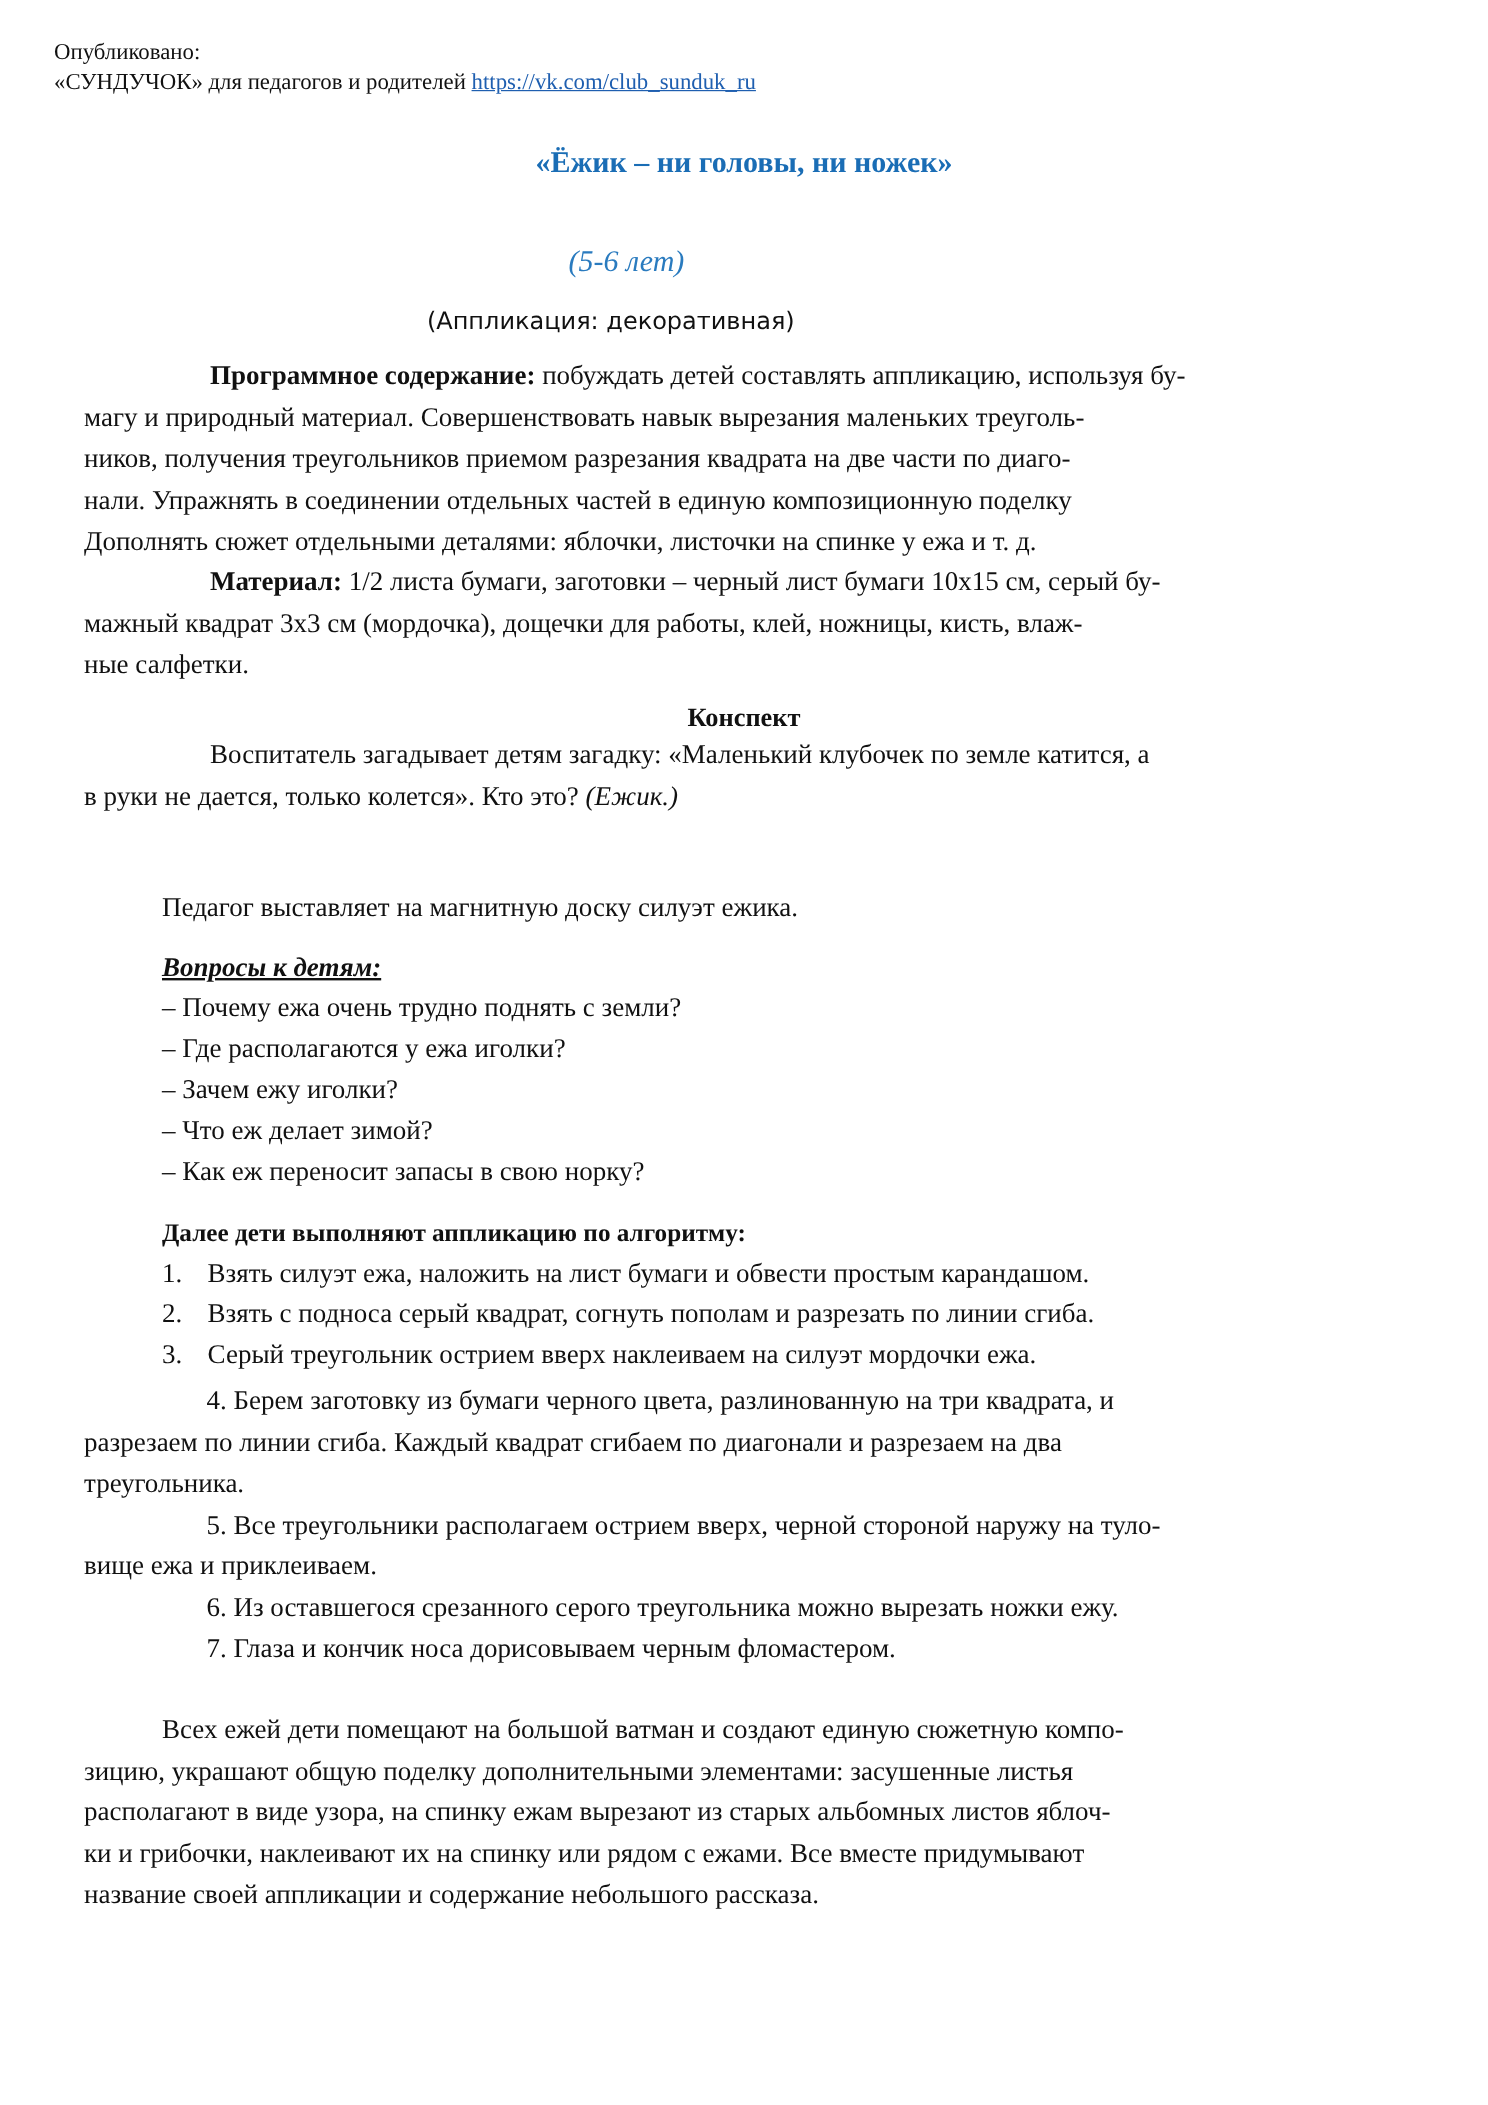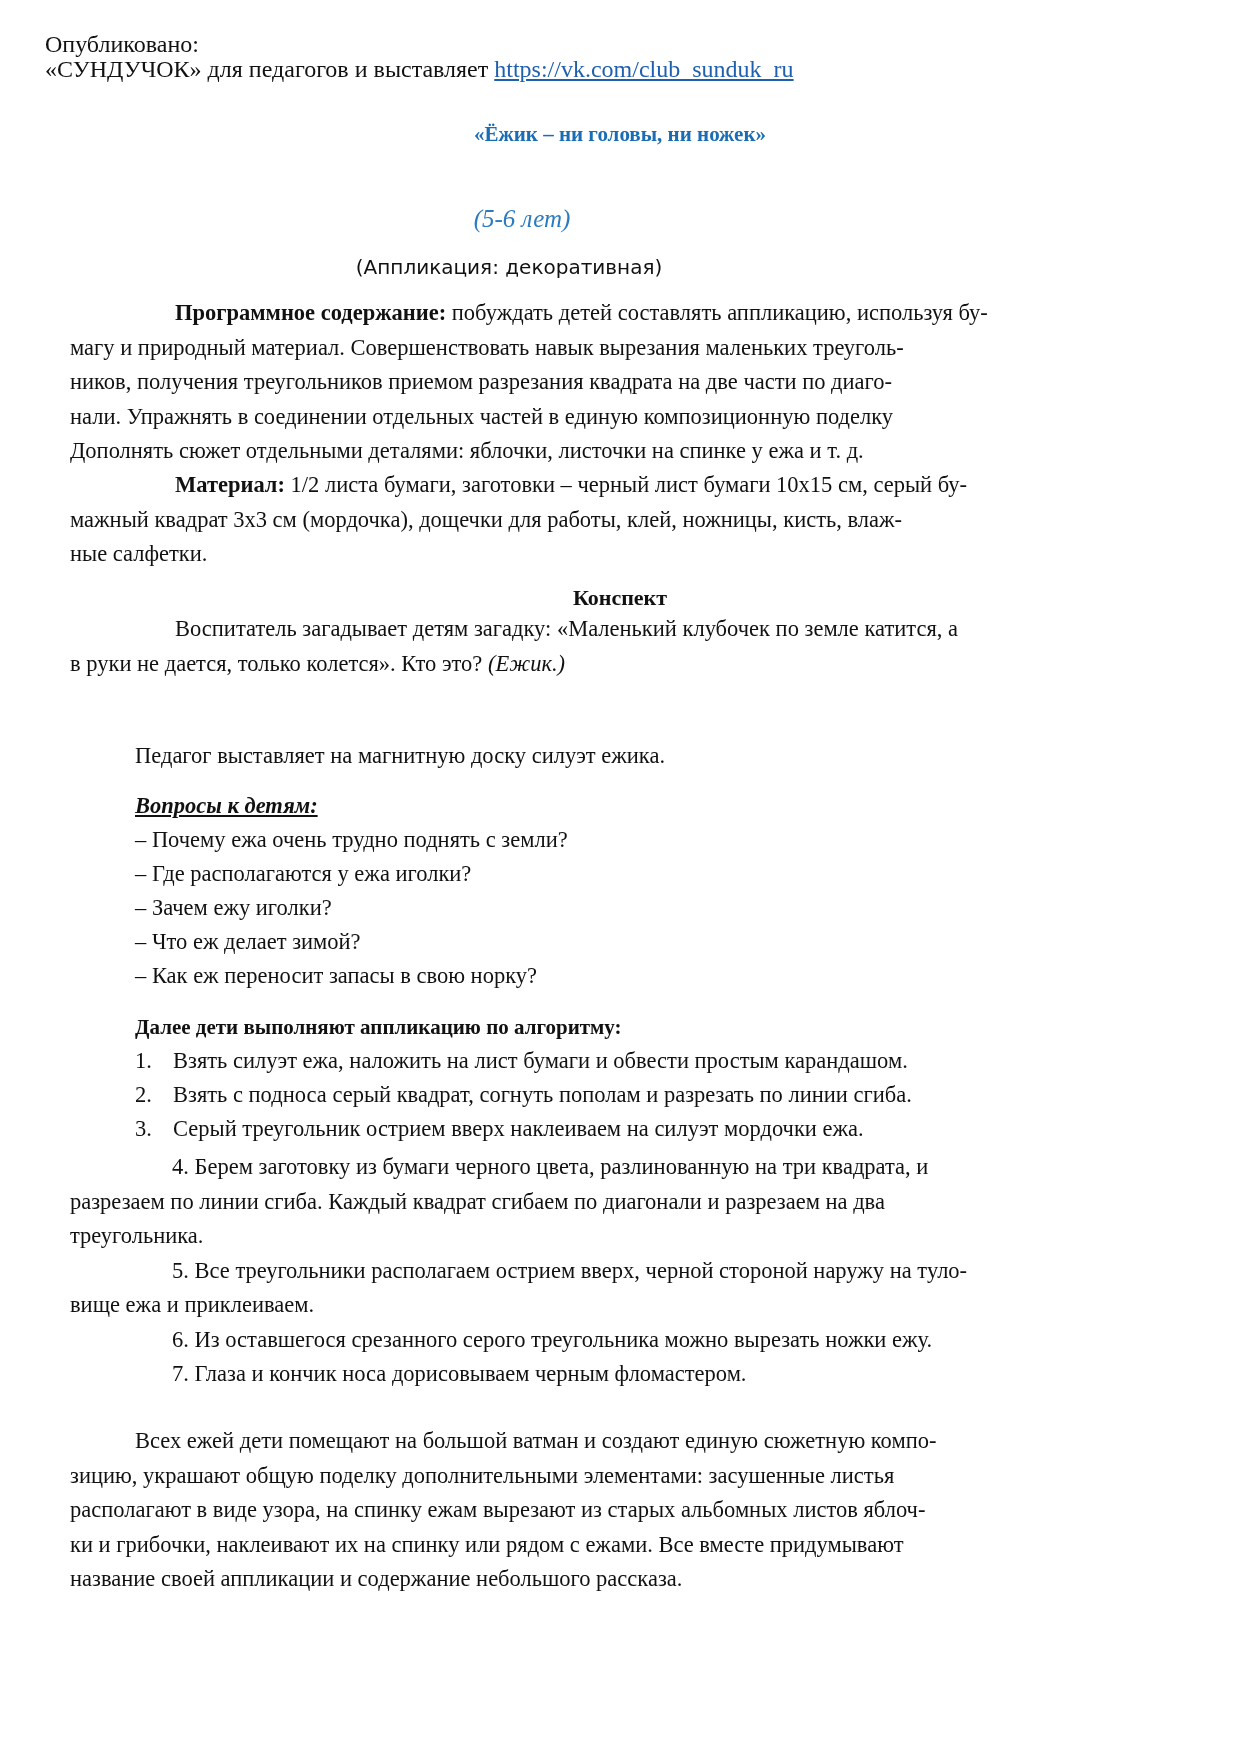--- a/index.html
+++ b/index.html
@@ -1,27 +1,27 @@
 <!DOCTYPE html>
 <html><head>
   <meta charset="utf-8">
   <style>
     html, body { margin: 0; padding: 0; background: #ffffff; }
     body {
       width: 1240px; height: 1754px; position: relative; overflow: hidden;
       font-family: "Liberation Serif", serif; color: #111;
     }
     .abs { position: absolute; white-space: nowrap; }
-    .hdr { left: 45px; font-size: 24px; line-height: 24px; }
+    .hdr { left: 45px; font-size: 19px; line-height: 24px; }
     .hdr-1 { top: 32px; }
     .hdr-2 { top: 57px; }
     .link { color: #1f5fb0; text-decoration: underline; }
     .title {
       left: 0; width: 1240px; text-align: center; top: 122px;
-      font-size: 21px; font-weight: bold; color: #1a6db5;
+      font-size: 25px; font-weight: bold; color: #1a6db5;
     }
     .age {
       left: 0; width: 1044px; text-align: center; top: 205px;
       font-size: 25px; font-style: italic; color: #2a7bbf;
     }
     .kind {
       left: 0; width: 1018px; text-align: center; top: 255px;
       font-family: "DejaVu Sans", sans-serif; font-size: 20px; color: #111;
     }
     .para {
@@ -39,21 +39,21 @@
     }
     .block { position: absolute; left: 135px; font-size: 22.5px; line-height: 34px; white-space: nowrap; }
     .ol-line { display: block; height: 34px; }
     .num { display: inline-block; width: 38px; }
   </style>
 </head>
 <body>
 
 <div class="abs hdr hdr-1">Опубликовано:</div>
 <div class="abs hdr hdr-2">
-  <span>«СУНДУЧОК» для педагогов и выставляет</span>
+  <span>«СУНДУЧОК» для педагогов и родителей</span>
   <a class="link">https://vk.com/club_sunduk_ru</a>
 </div>
 
 <div class="abs title">«Ёжик – ни головы, ни ножек»</div>
 <div class="abs age">(5-6 лет)</div>
 <div class="abs kind">(Аппликация: декоративная)</div>
 
 <div class="para" style="top:296px;">
   <span class="line ind"><span class="b">Программное содержание:</span><span> побуждать детей составлять аппликацию, используя бу-</span></span>
   <span class="line">магу и природный материал. Совершенствовать навык вырезания маленьких треуголь-</span>

